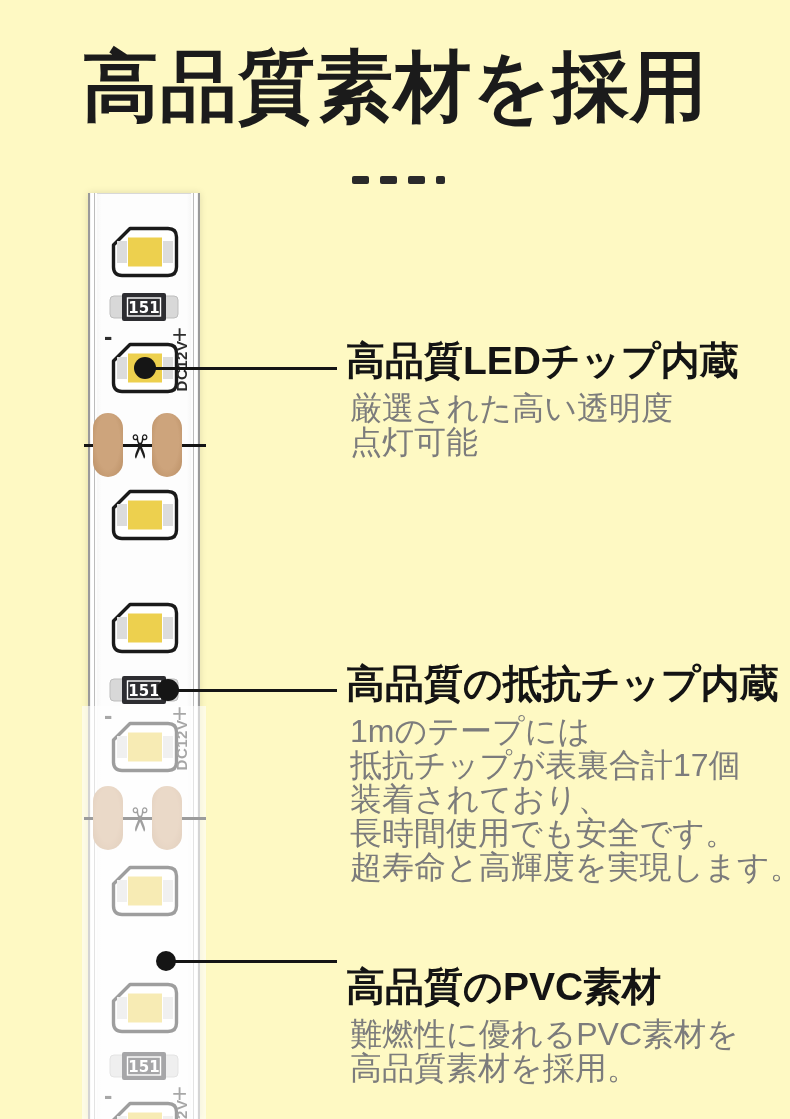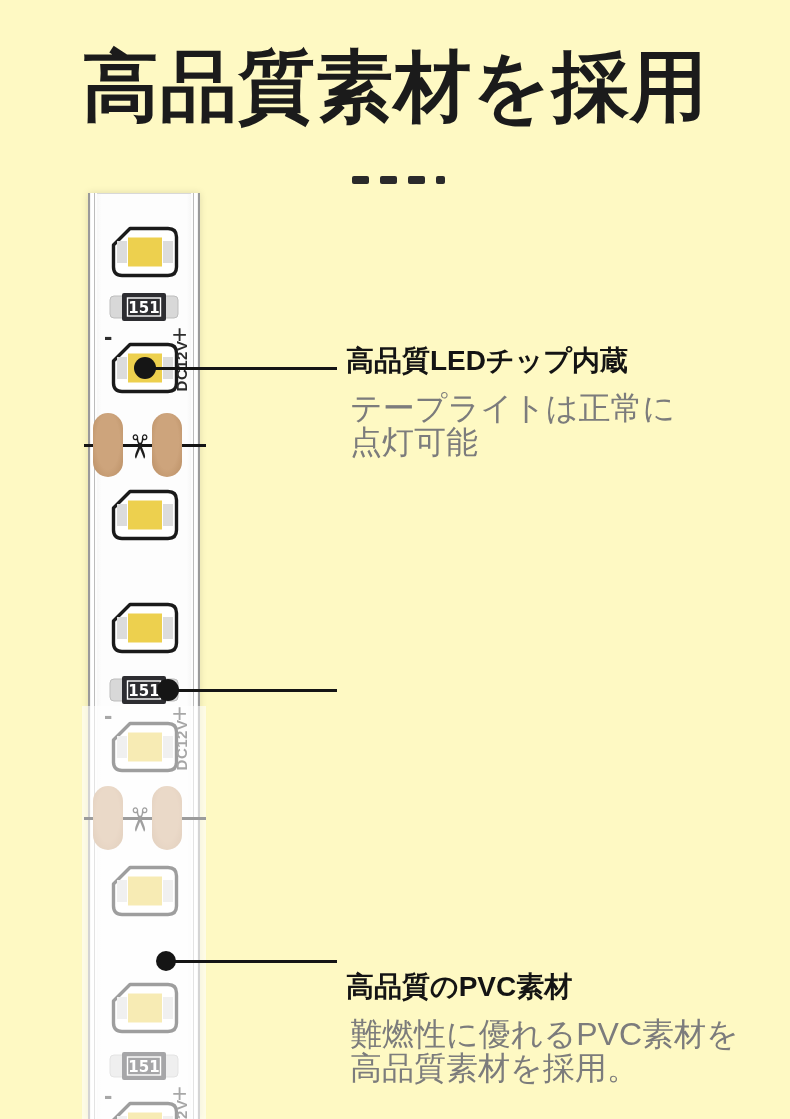--- a/index.html
+++ b/index.html
@@ -49,21 +49,21 @@
   .pvc-overlay{
     position:absolute;left:82px;top:706px;width:124px;height:413px;
     background:rgba(255,255,255,0.58);z-index:10;pointer-events:none;
   }
   
   .callout-line{position:absolute;height:3px;background:#151515;z-index:20;}
   .callout-dot{position:absolute;border-radius:50%;background:#151515;z-index:20;}
   
   .annotation{position:absolute;left:346px;width:440px;z-index:5;}
   .ann-heading{
-    font-size:28px;font-weight:bold;color:#141414;line-height:46px;
+    font-size:39px;font-weight:bold;color:#141414;line-height:46px;
     white-space:nowrap;letter-spacing:0;
   }
   .ann-body{margin-top:7px;padding-left:4px;}
   .ann-line{
     font-size:32px;color:#7c7c7c;line-height:34px;white-space:nowrap;
   }
   .ann-1{top:338px;}
   .ann-2{top:661px;}
   .ann-3{top:930px;margin-top:34px;}
 </style>
@@ -174,25 +174,35 @@
       <div class="callout-dot" style="left:157px;top:679px;width:22px;height:22px;"></div>
       <div class="callout-line" style="left:166px;top:959.5px;width:171px;"></div>
       <div class="callout-dot" style="left:156px;top:951px;width:20px;height:20px;"></div>
     </div>
 
   <div class="pvc-overlay"></div>
 
   <div class="annotation ann-1">
     <div class="ann-heading">高品質LEDチップ内蔵</div>
     <div class="ann-body">
-      <div class="ann-line">テープライトは正常に</div>
+      <div class="ann-line">厳選された高い透明度</div>
       <div class="ann-line">点灯可能</div>
     </div>
   </div>
 
+  <div class="annotation ann-2">
+    <div class="ann-heading">高品質の抵抗チップ内蔵</div>
+    <div class="ann-body">
+      <div class="ann-line">1mのテープには</div>
+      <div class="ann-line">抵抗チップが表裏合計17個</div>
+      <div class="ann-line">装着されており、</div>
+      <div class="ann-line">長時間使用でも安全です。</div>
+      <div class="ann-line">超寿命と高輝度を実現します。</div>
+    </div>
+  </div>
 
   <div class="annotation ann-3">
     <div class="ann-heading">高品質のPVC素材</div>
     <div class="ann-body">
       <div class="ann-line">難燃性に優れるPVC素材を</div>
       <div class="ann-line">高品質素材を採用。</div>
     </div>
   </div>
 
 </div>

